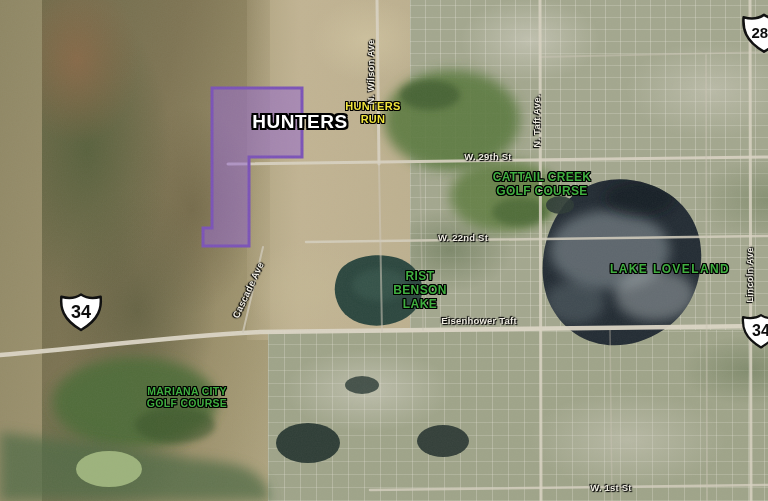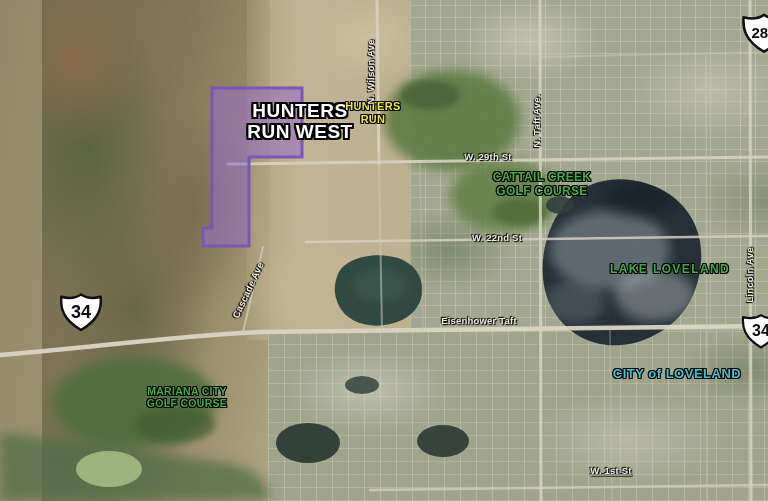--- a/index.html
+++ b/index.html
@@ -128,52 +128,53 @@
       <path d="M610,330 L612,501" stroke="#ccc6b6" stroke-width="1.5" opacity=".4"></path>
     </g>
 
     <polygon points="212,88 302,88 302,157 249,157 249,246 203,246 203,228 212,228" fill="rgba(148,104,206,0.55)" stroke="#7b52b8" stroke-width="3" stroke-linejoin="miter"></polygon>
 
     <rect width="768" height="501" filter="url(#grain)" opacity=".5"></rect>
   </svg>
 
   <div class="lbl lbl-parcel outline-strong" style="left:258px;top:121px;">
     <span>HUNTERS</span><br>
-    <span>RUN WEST</span>
   </div>
 
   <div class="lbl lbl-yellow outline" style="left:331px;top:113px;">
     <span>HUNTERS</span><br>
     <span>RUN</span>
   </div>
 
 
   <div class="lbl lbl-green outline" style="left:500px;top:185px;font-size:12px;">
     <span>CATTAIL CREEK</span><br>
     <span>GOLF COURSE</span>
   </div>
 
   <div class="lbl lbl-lake outline" style="left:628px;top:270px;">
     <span>LAKE LOVELAND</span>
   </div>
 
+  <div class="lbl lbl-green-lg outline" style="left:378px;top:291px;">
+    <span>RIST</span><br>
+    <span>BENSON</span><br>
+    <span>LAKE</span>
+  </div>
 
   <div class="lbl lbl-green outline" style="left:145px;top:397px;">
     <span>MARIANA CITY</span><br>
     <span>GOLF COURSE</span>
   </div>
 
-  <div class="lbl lbl-cyan outline" style="left:635px;top:374px;">
-    <span>CITY of LOVELAND</span>
-  </div>
 
   <span class="street" style="left:488px;top:156px;">W. 29th St</span>
-  <span class="street" style="left:463px;top:237px;margin-left:34px;">W. 22nd St</span>
+  <span class="street" style="left:463px;top:237px;">W. 22nd St</span>
   <span class="street" style="left:479px;top:320px;">Eisenhower Taft</span>
-  <span class="street" style="left:611px;top:470px;text-decoration:underline;">W. 1st St</span>
+  <span class="street" style="left:611px;top:487px;">W. 1st St</span>
   <span class="street vert" style="left:370px;top:72px;">N. Wilson Ave</span>
   <span class="street vert" style="left:536px;top:121px;">N. Taft Ave.</span>
   <span class="street vert" style="left:749px;top:275px;">Lincoln Ave</span>
   <span class="street diag" style="left:248px;top:290px;">Cascade Ave</span>
 
   <div class="shield" style="left:722px;top:33px;width:47px;height:42px;">
     <svg viewBox="0 0 40 36">
       <path d="M20 2.5 C24.5 5.5, 31 6.3, 37.5 4.5 C38.3 14, 36.5 24.5, 20 34 C3.5 24.5, 1.7 14, 2.5 4.5 C9 6.3, 15.5 5.5, 20 2.5 Z" fill="#fff" stroke="#111" stroke-width="2.2" stroke-linejoin="round"></path>
     </svg>
     <span class="num" style="font-size:15px;">287</span>

